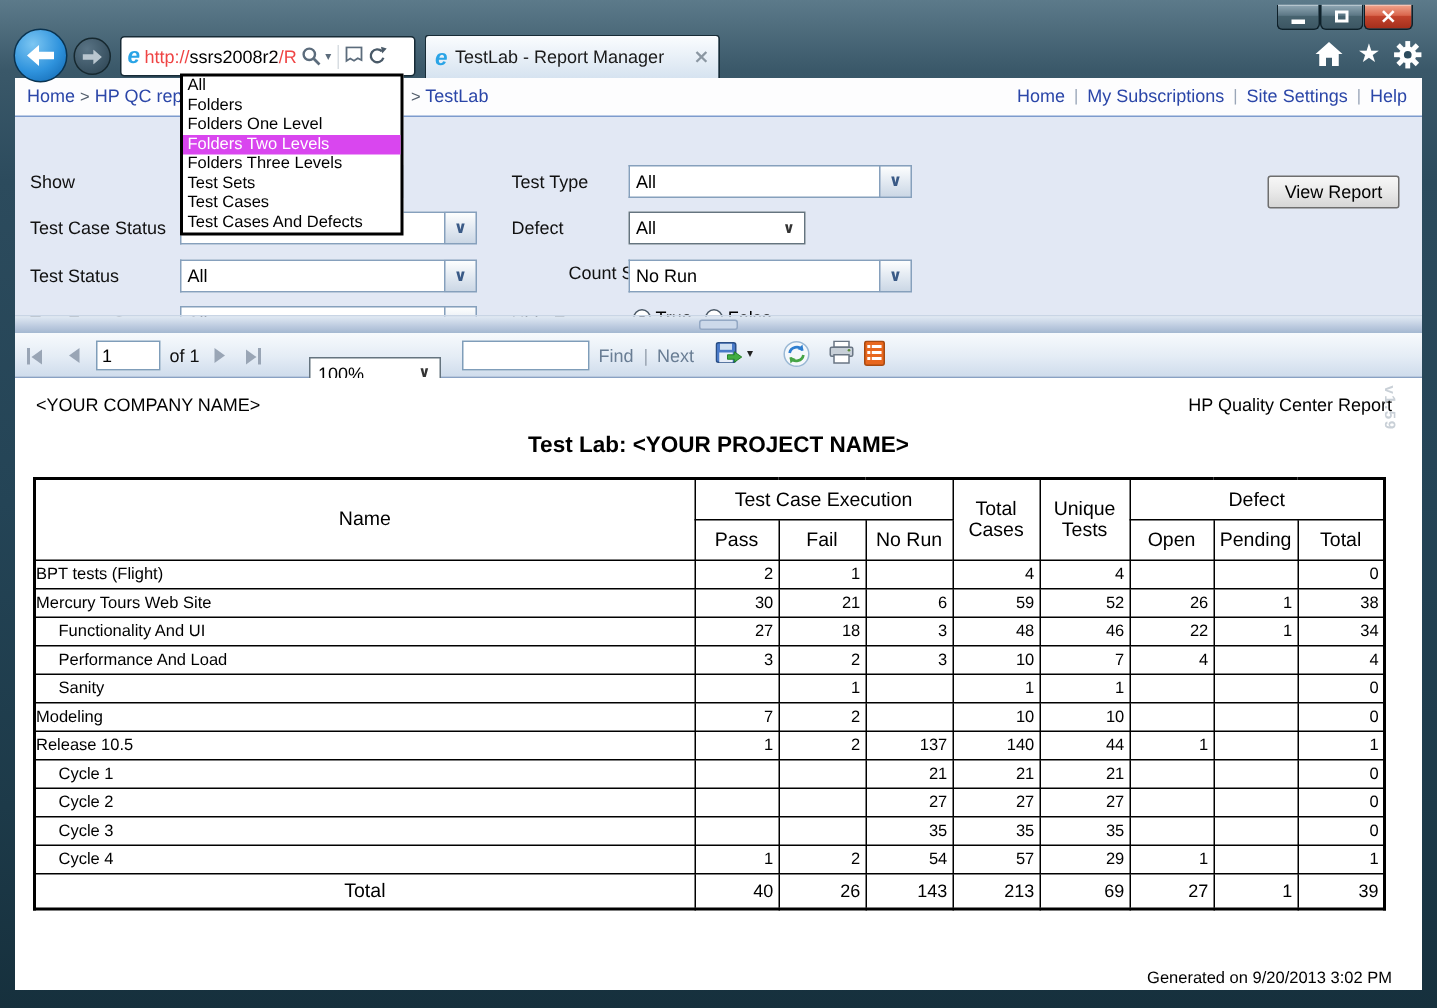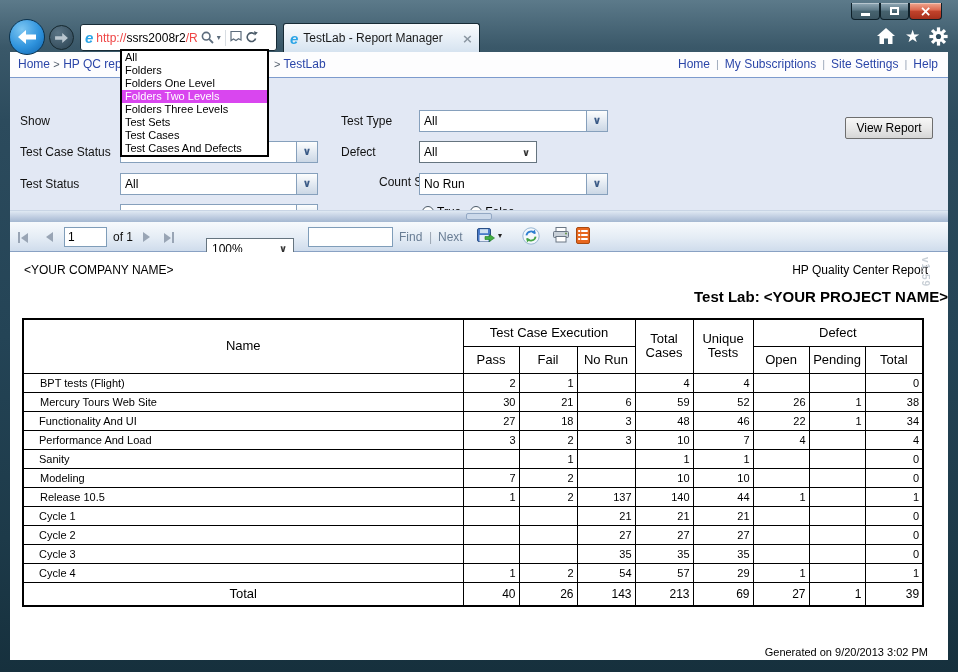--- a/index.html
+++ b/index.html
@@ -99,26 +99,26 @@
     border:1px solid #65747f; display:flex; align-items:center; font-size:12px; padding-left:5px; }
   .zoomsel .chev { margin-left:auto; margin-right:6px; color:#333; font-size:10px; font-weight:bold; }
   .tbicon { position:absolute; top:5px; }
 
   
   .report { position:absolute; left:0; top:200px; width:938px; height:408px; background:#fff; }
   .rco { position:absolute; left:14px; top:11px; font-size:12px; }
   .rhd { position:absolute; right:20px; top:11px; font-size:12px; }
   .watermark { position:absolute; left:910px; top:5px; writing-mode:vertical-rl; font-size:10px;
     font-weight:bold; color:#c9d0d7; letter-spacing:1px; }
-  .rtitle { position:absolute; left:0; top:36px; width:938px; text-align:right; font-size:15px; font-weight:bold; }
+  .rtitle { position:absolute; left:0; top:36px; width:938px; text-align:center; font-size:15px; font-weight:bold; }
   table.rpt { position:absolute; left:12px; top:66px; width:900px; border-collapse:collapse;
     border:2px solid #000; table-layout:fixed; }
   table.rpt td { border:1px solid #000; overflow:hidden; }
   .hcell { text-align:center; font-size:13px; height:27px; line-height:14px; }
-  td.name { font-size:11px; padding-left:16px; height:19px; }
+  td.name { font-size:11px; padding-left:0; height:19px; }
   td.name.ind { padding-left:15px; }
   td.num { font-size:11px; text-align:right; padding-right:3px; height:19px; }
   tr.totalrow td { height:24px; }
   td.tname { text-align:center; font-size:13px; }
   td.tnum { font-size:12px; text-align:right; padding-right:3px; }
   .rfoot-l { position:absolute; left:14px; top:394px; font-size:11px; }
   .rfoot-l a { color:#0000cc; margin-left:10px; }
   .rfoot-r { position:absolute; right:20px; top:394px; font-size:11px; }
 </style>
 </head>

